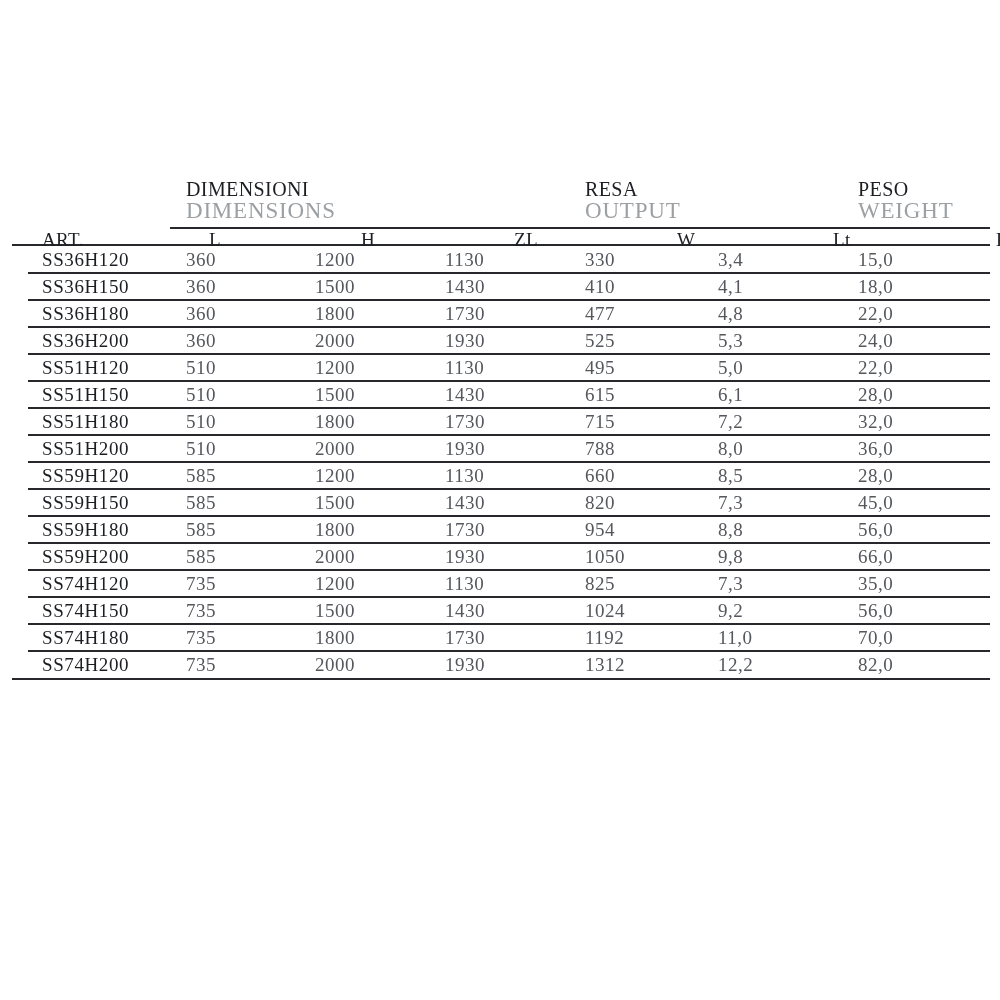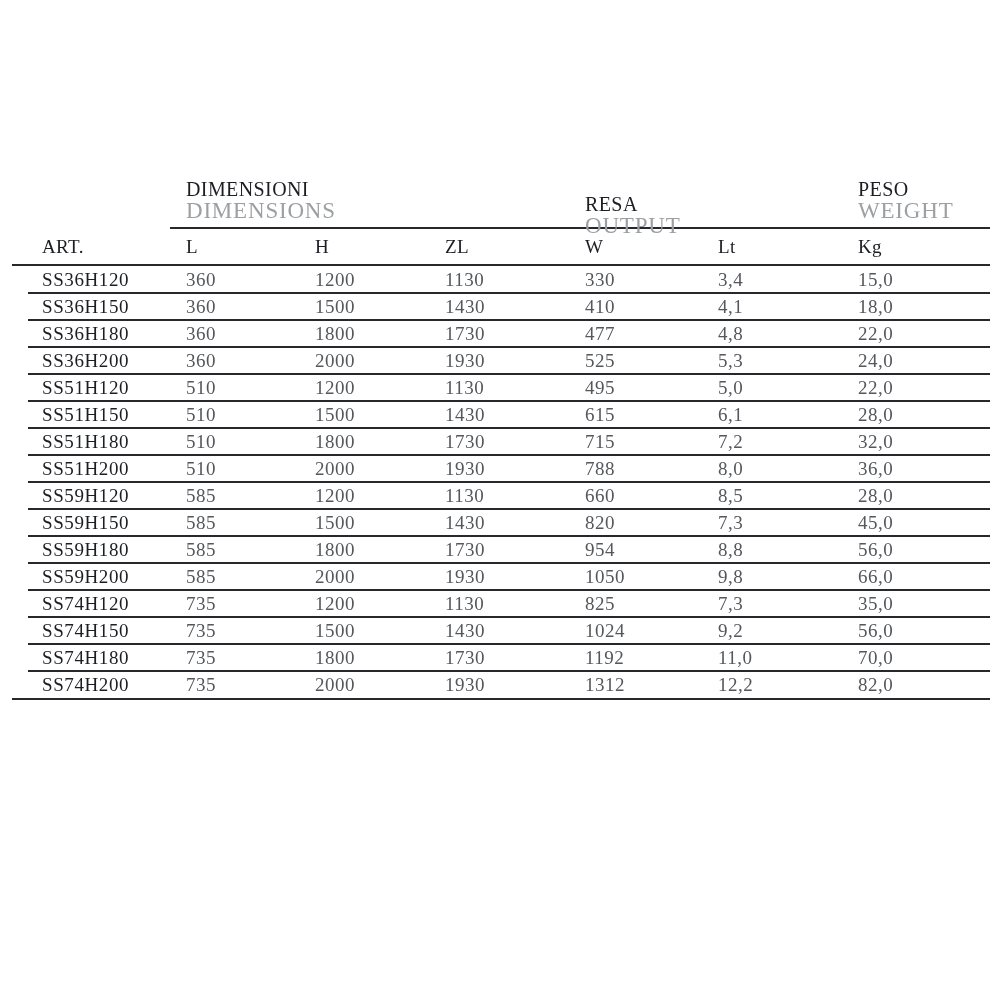--- a/index.html
+++ b/index.html
@@ -19,21 +19,21 @@
   }
   .spec-table{
     position:absolute;
     left:12px;top:176px;
     width:978px;
   }
   
   .group-row{position:relative;height:51px;}
   .group{position:absolute;top:2px;}
   .g-dim{left:174px;}
-  .g-resa{left:573px;margin-top:15px;}
+  .g-resa{left:573px;}
   .g-cap{left:706px;}
   .g-peso{left:846px;}
   .g-main{
     color:var(--dark);
     font-size:20px;line-height:22px;
     letter-spacing:0.4px;
     white-space:nowrap;
   }
   .g-sub{
     color:var(--sub);
@@ -44,21 +44,21 @@
   .group-line{
     height:2px;background:var(--line);
     margin-left:158px;
   }
   
   .head-row,.row{
     display:grid;
     grid-template-columns:174px 129px 130px 140px 133px 140px 132px;
     align-items:center;
   }
-  .head-row{height:35px;}
+  .head-row{height:15px;gap:23px;}
   .col-h{
     color:var(--dark);
     font-size:19px;
     letter-spacing:0.4px;
     white-space:nowrap;
   }
   .c-first{padding-left:30px;}
   .head-line,.bottom-line{height:2px;background:var(--line);width:100%;}
   
   .row{position:relative;height:27px;}

